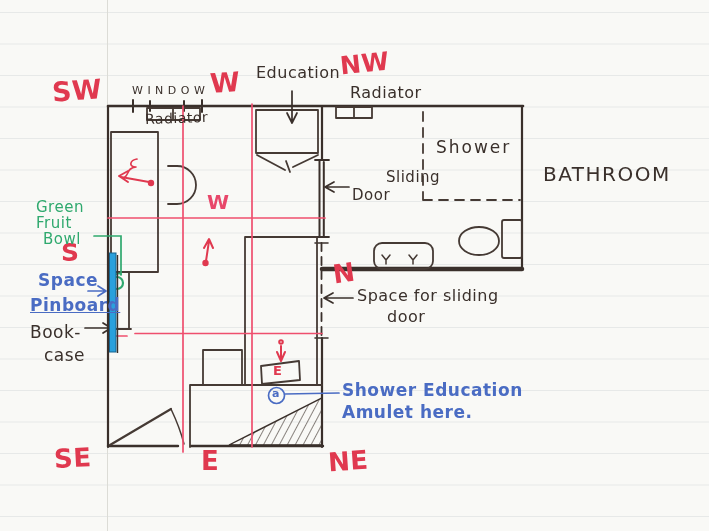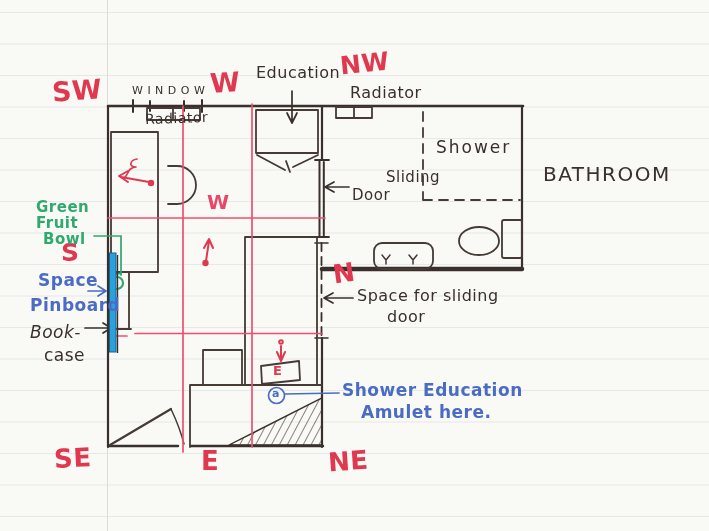--- a/index.html
+++ b/index.html
@@ -9,21 +9,21 @@
     background-image:linear-gradient(#e7e9e8 1px, transparent 1px);
     background-size:100% 31.5px;
     background-position:0 12px;
     font-family:"DejaVu Sans",sans-serif;
   }
   .marginline{position:absolute;left:107px;top:0;width:1px;height:531px;background:#dcdcd6;}
   svg{position:absolute;left:0;top:0;}
   .lbl{position:absolute;color:#3a302b;white-space:nowrap;line-height:1.1;letter-spacing:.5px;}
   .red{color:#e0394f;font-weight:bold;}
   .pink{color:#e8476a;}
-  .green{color:#2fa96e;font-weight:bold;text-align:right;}
+  .green{color:#2fa96e;font-weight:normal;text-align:right;}
   .blue{color:#4a6cc3;font-weight:bold;}
   .hand{transform:rotate(-2deg);}
 </style>
 </head>
 <body>
 
 <div class="paper">
   <div class="marginline"></div>
 
   <svg width="709" height="531" viewBox="0 0 709 531">
@@ -133,19 +133,19 @@
   <div class="lbl" style="left:543px;top:163px;font-size:20px;letter-spacing:1.5px;">BATHROOM</div>
   <div class="lbl" style="left:352px;top:169px;font-size:15px;margin-left:34px;">Sliding</div>
   <div class="lbl" style="left:352px;top:187px;font-size:15px;">Door</div>
   <div class="lbl" style="left:357px;top:287px;font-size:16px;">Space for sliding</div>
   <div class="lbl" style="left:387px;top:308px;font-size:16px;">door</div>
 
   <div class="lbl green" style="left:36px;top:199px;font-size:15px;">Green</div>
   <div class="lbl green" style="left:36px;top:215px;font-size:15px;">Fruit</div>
   <div class="lbl green" style="left:43px;top:231px;font-size:15px;">Bowl</div>
   <div class="lbl blue" style="left:38px;top:271px;font-size:17px;">Space</div>
-  <div class="lbl blue" style="left:30px;top:296px;font-size:17px;">Pinboard</div>
-  <div class="lbl" style="left:30px;top:323px;font-size:17px;font-style:italic;">Book-</div>
+  <div class="lbl blue" style="left:30px;top:296px;font-size:17px;text-decoration:underline;">Pinboard</div>
+  <div class="lbl" style="left:30px;top:323px;font-size:17px;">Book-</div>
   <div class="lbl" style="left:44px;top:346px;font-size:17px;">case</div>
   <div class="lbl blue" style="left:342px;top:381px;font-size:17px;">Shower  Education</div>
-  <div class="lbl blue" style="left:342px;top:403px;font-size:17px;margin-left:19px;">Amulet here.</div>
+  <div class="lbl blue" style="left:342px;top:403px;font-size:17px;">Amulet here.</div>
   <div class="lbl blue" style="left:272px;top:388px;font-size:11px;">a</div>
 </div>
 
 </body></html>

